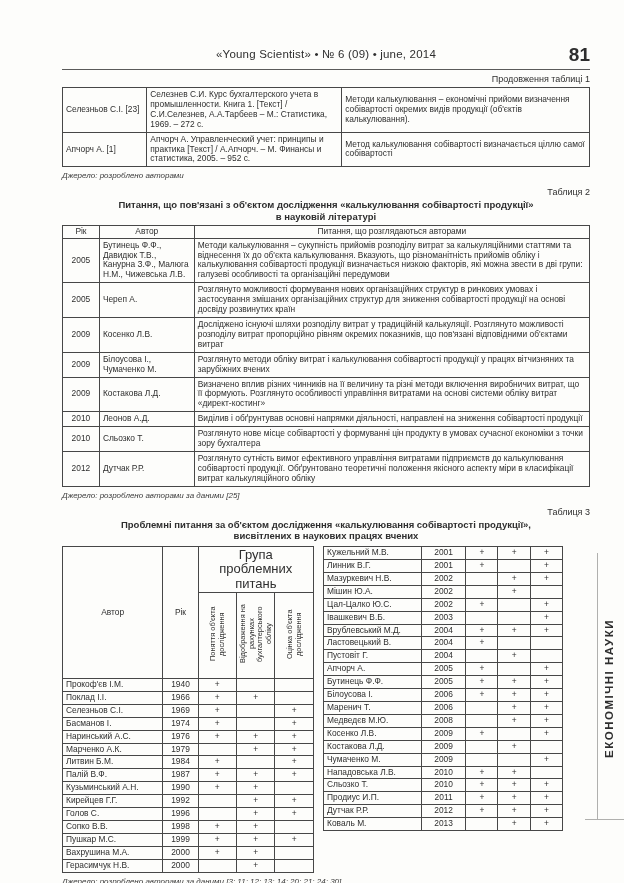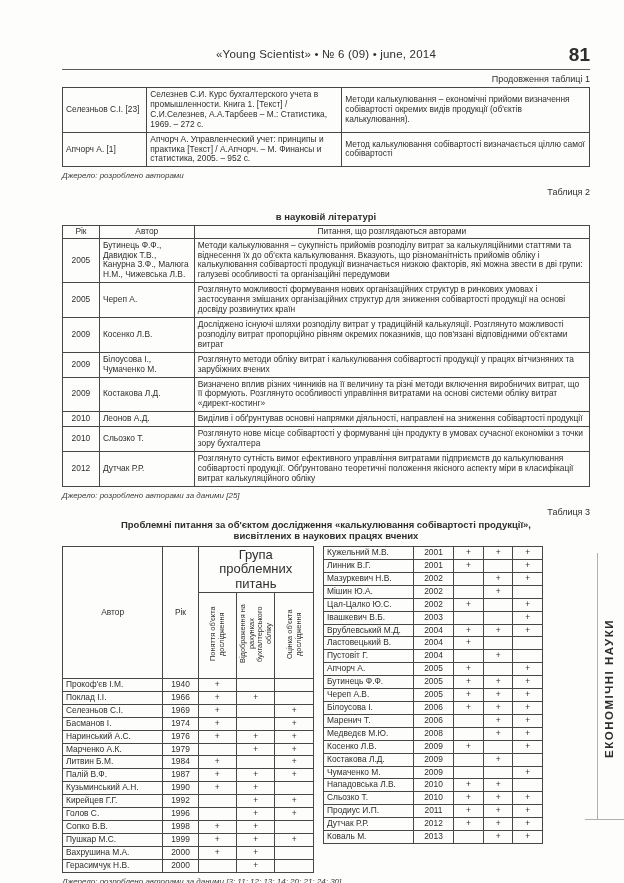--- a/index.html
+++ b/index.html
@@ -30,21 +30,21 @@
   .cell-l { text-align:left; }
 
   .t1 { margin-top:3px; table-layout:fixed; }
   .t2 { margin-top:3px; table-layout:fixed; }
   .t2 thead th { padding:1px 2px; }
 
   
   .t3-wrap { display:flex; align-items:flex-start; margin-top:5px; }
   .t3 { table-layout:fixed; }
   .t3-left  { width:252px; }
-  .t3-right { width:220px; margin-left:9px; }
+  .t3-right { width:240px; margin-left:9px; }
   .t3 td { padding:1px 3px; height:11.5px; }
   .t3 th { padding:1px 2px; }
   .group-h { height:24px; font-size:13px; line-height:1.1; }
   .vert-h  { height:86px; padding:3px 1px; vertical-align:middle; }
   .vert { display:inline-block; writing-mode:vertical-rl; transform:rotate(180deg);
           font-size:7.4px; line-height:1.15; max-height:78px; }
 
   
   .side-rule-v { position:absolute; left:597px; top:553px; height:266px;
                  border-left:1px solid #b0b0ae; }
@@ -85,21 +85,21 @@
             <td class="cell-l">Апчорч А. [1]</td>
             <td class="cell-l">Апчорч А. Управленческий учет: принципы и практика [Текст] / А.Апчорч. – М. Финансы и статистика, 2005. – 952 с.</td>
             <td class="cell-l">Метод калькулювання собівартості визначається ціллю самої собівартості</td>
           </tr>
         </tbody>
     </table>
     <div class="source">Джерело: розроблено авторами</div>
 
     <div class="tbl-label">Таблиця 2</div>
     <div class="tbl-title">
-      <br>
+      <span>Питання, що пов'язані з об'єктом дослідження «калькулювання собівартості продукції»</span><br>
       <span>в науковій літературі</span>
     </div>
     <table class="t2">
       <colgroup>
           <col style="width:7%">
           <col style="width:18%">
           <col style="width:75%">
         </colgroup>
       <thead>
         <tr>
@@ -369,27 +369,20 @@
               <td class="cell-c">+</td>
             </tr>
             <tr>
               <td class="cell-l">Бутинець Ф.Ф.</td>
               <td class="cell-c">2005</td>
               <td class="cell-c">+</td>
               <td class="cell-c">+</td>
               <td class="cell-c">+</td>
             </tr>
             <tr>
-              <td class="cell-l">Череп А.В.</td>
-              <td class="cell-c">2005</td>
-              <td class="cell-c">+</td>
-              <td class="cell-c">+</td>
-              <td class="cell-c">+</td>
-            </tr>
-            <tr>
               <td class="cell-l">Білоусова І.</td>
               <td class="cell-c">2006</td>
               <td class="cell-c">+</td>
               <td class="cell-c">+</td>
               <td class="cell-c">+</td>
             </tr>
             <tr>
               <td class="cell-l">Маренич Т.</td>
               <td class="cell-c">2006</td>
               <td class="cell-c"></td>

